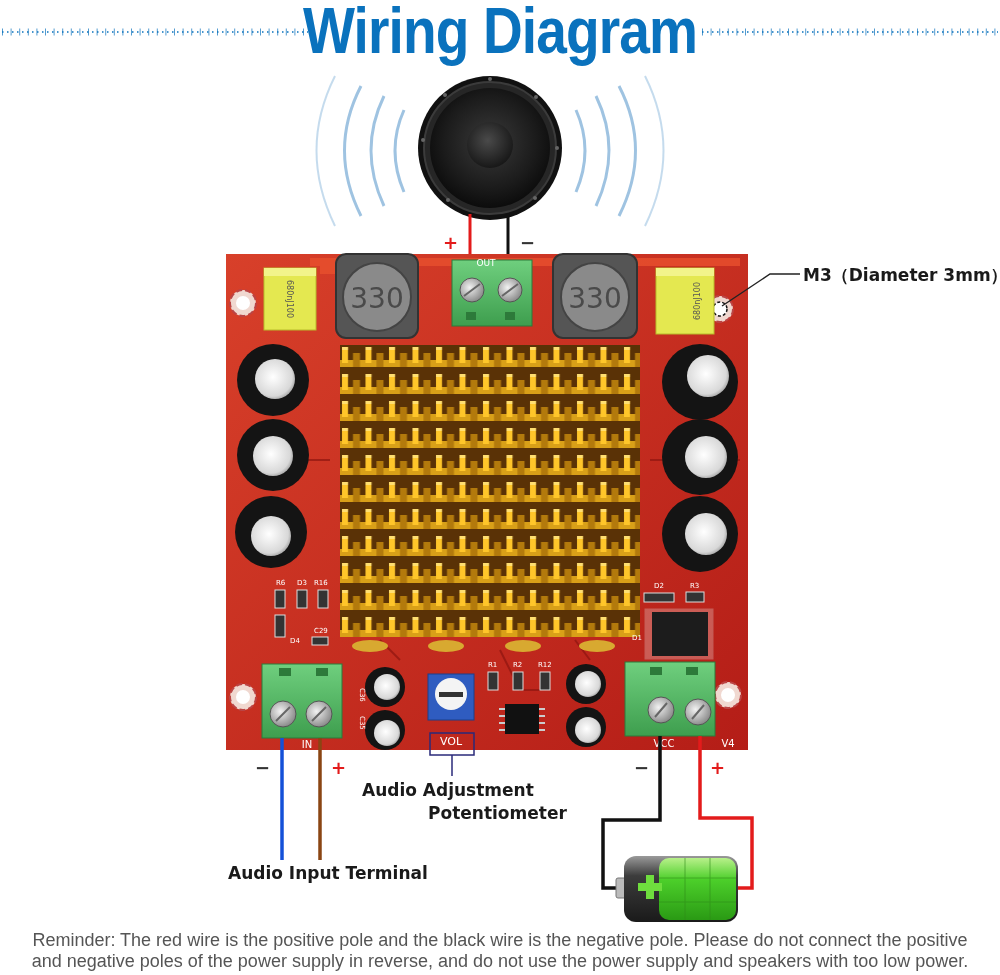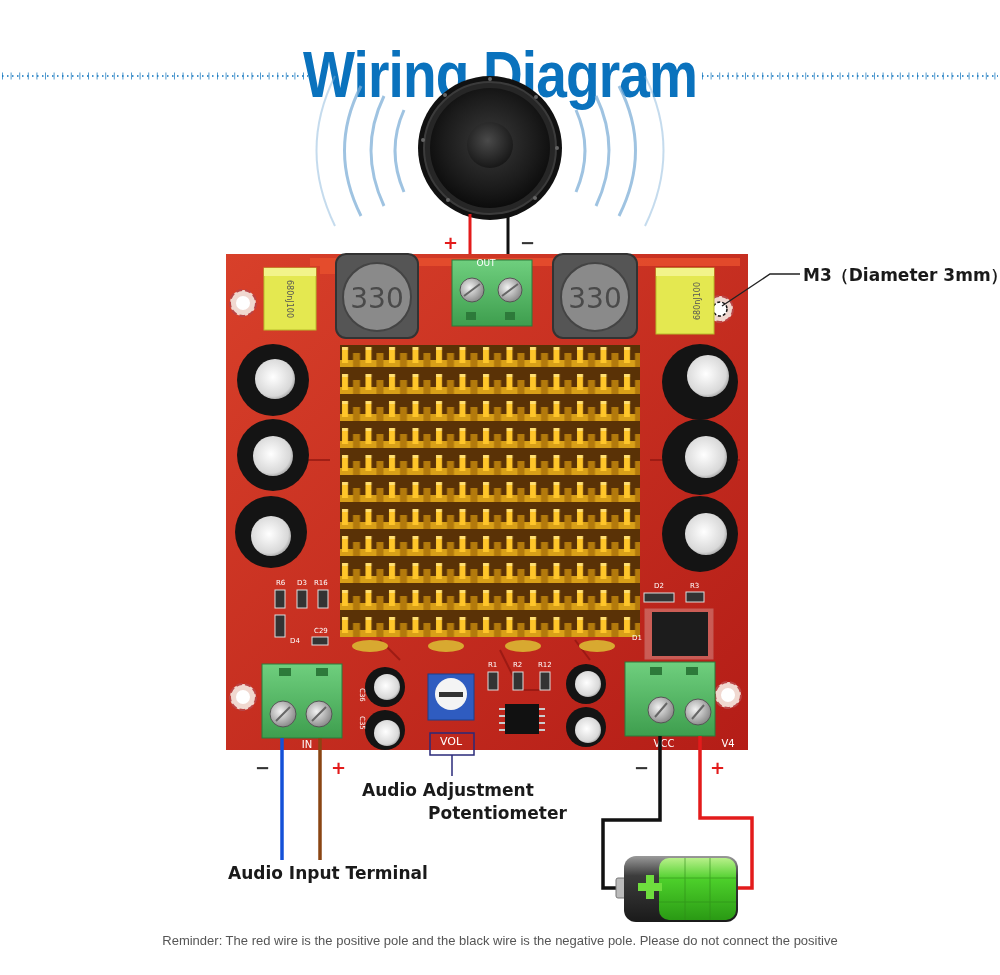--- a/index.html
+++ b/index.html
@@ -1,22 +1,22 @@
 <!DOCTYPE html>
 <html><head>
 <meta charset="utf-8">
 <style>
   html, body { margin:0; padding:0; background:#ffffff; }
   body { width:1000px; height:975px; position:relative; overflow:hidden; font-family:"DejaVu Sans", sans-serif; }
   .abs { position:absolute; }
-  .title { left:0; top:0; width:1000px; height:70px; text-align:center;margin-top:44px; }
+  .title { left:0; top:0; width:1000px; height:70px; text-align:center; }
   .title-text { position:absolute; left:0; right:0; top:-6px; font-family:"Liberation Sans", sans-serif; font-weight:bold; font-size:64px; color:#0a72bd; letter-spacing:-1px; transform:scaleX(0.86); transform-origin:center; }
   .dots { position:absolute; top:28px; height:8px; }
   .label { font-family:"DejaVu Sans", sans-serif; font-weight:bold; color:#1a1a1a; font-size:17px; white-space:nowrap; }
-  .reminder { left:0; top:930px; width:1000px; text-align:center; font-family:"Liberation Sans", sans-serif; font-size:13px; color:#555; line-height:21px; }
+  .reminder { left:0; top:930px; width:1000px; text-align:center; font-family:"Liberation Sans", sans-serif; font-size:18px; color:#555; line-height:21px; }
   .sign { font-family:"DejaVu Sans", sans-serif; font-weight:bold; font-size:18px; }
   svg text { font-family:"DejaVu Sans", sans-serif; }
 </style>
 </head>
 <body>
 
 <div class="abs title">
   <svg class="dots" style="left:0;" width="310" height="8">
     <line x1="2" y1="4" x2="308" y2="4" stroke="#0a72bd" stroke-width="1.6" stroke-dasharray="1.5 3.5"></line>
     <line x1="2" y1="4" x2="308" y2="4" stroke="#0a72bd" stroke-width="7" stroke-dasharray="1 7.6" opacity="0.7"></line>
@@ -329,13 +329,14 @@
 <div class="abs sign" style="left:634px;top:757px;color:#333;">−</div>
 <div class="abs sign" style="left:710px;top:757px;color:#e31b1b;">+</div>
 
 <div class="abs label" style="left:803px;top:264px;">M3（Diameter 3mm）</div>
 <div class="abs label" style="left:362px;top:780px;">Audio Adjustment</div>
 <div class="abs label" style="left:388px;top:803px;margin-left:40px;">Potentiometer</div>
 <div class="abs label" style="left:228px;top:863px;">Audio Input Terminal</div>
 
 <div class="abs reminder">
   <div>Reminder: The red wire is the positive pole and the black wire is the negative pole. Please do not connect the positive</div>
+  <div>and negative poles of the power supply in reverse, and do not use the power supply and speakers with too low power.</div>
 </div>
 
 </body></html>

